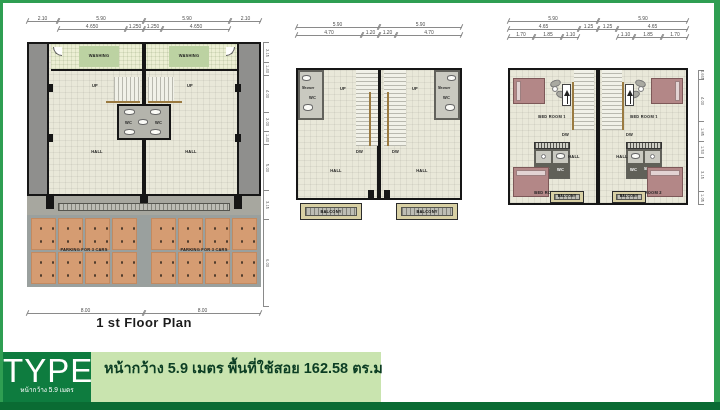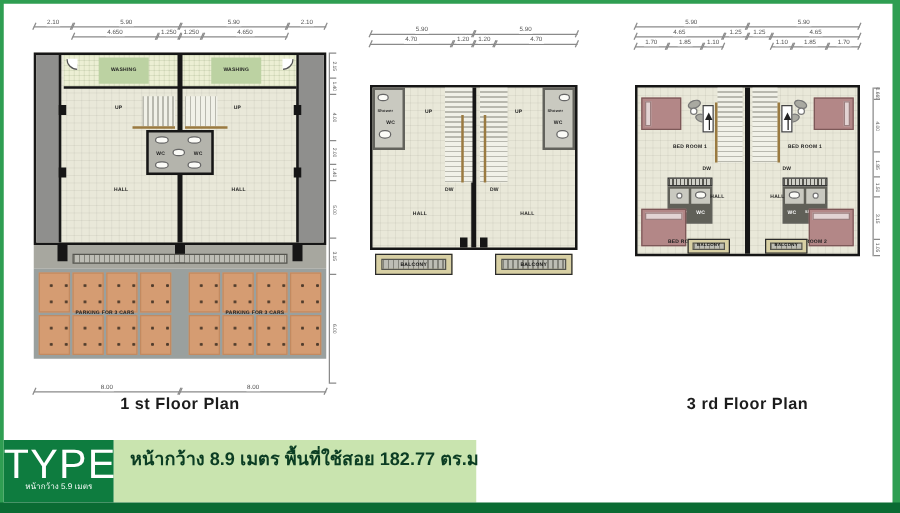--- a/index.html
+++ b/index.html
@@ -403,28 +403,27 @@
           <span class="vv">1.50</span>
         </div>
       <div class="vseg" style="height:34px">
           <span class="vv">3.15</span>
         </div>
       <div class="vseg" style="height:14px;border-bottom:1px solid #8a8a8a">
           <span class="vv">1.05</span>
         </div>
     </div>
 
-    <div class="caption" style="left:0;top:303px;width:196px">3 rd Floor Plan</div>
   </div>
 
   <div class="typebox" style="left:3px;top:352px;width:88px;height:50px">
     <div class="typeword">TYPE</div>
     <div class="typesub">หน้ากว้าง 5.9 เมตร</div>
   </div>
   <div class="specbox" style="left:91px;top:352px;width:290px;height:50px">
-    <div class="specline">หน้ากว้าง 8.9 เมตร พื้นที่ใช้สอย  182.77 ตร.ม</div>
+    <div class="specline">หน้ากว้าง 5.9 เมตร พื้นที่ใช้สอย  162.58 ตร.ม</div>
   </div>
 
   <div class="frame" style="left:0;top:0;width:720px;height:3px"></div>
   <div class="frame" style="left:0;top:0;width:3px;height:410px"></div>
   <div class="frame" style="left:714px;top:0;width:6px;height:410px"></div>
   <div class="bottombar" style="left:0;top:402px;width:720px;height:8px"></div>
 </div>
 
 </body></html>

